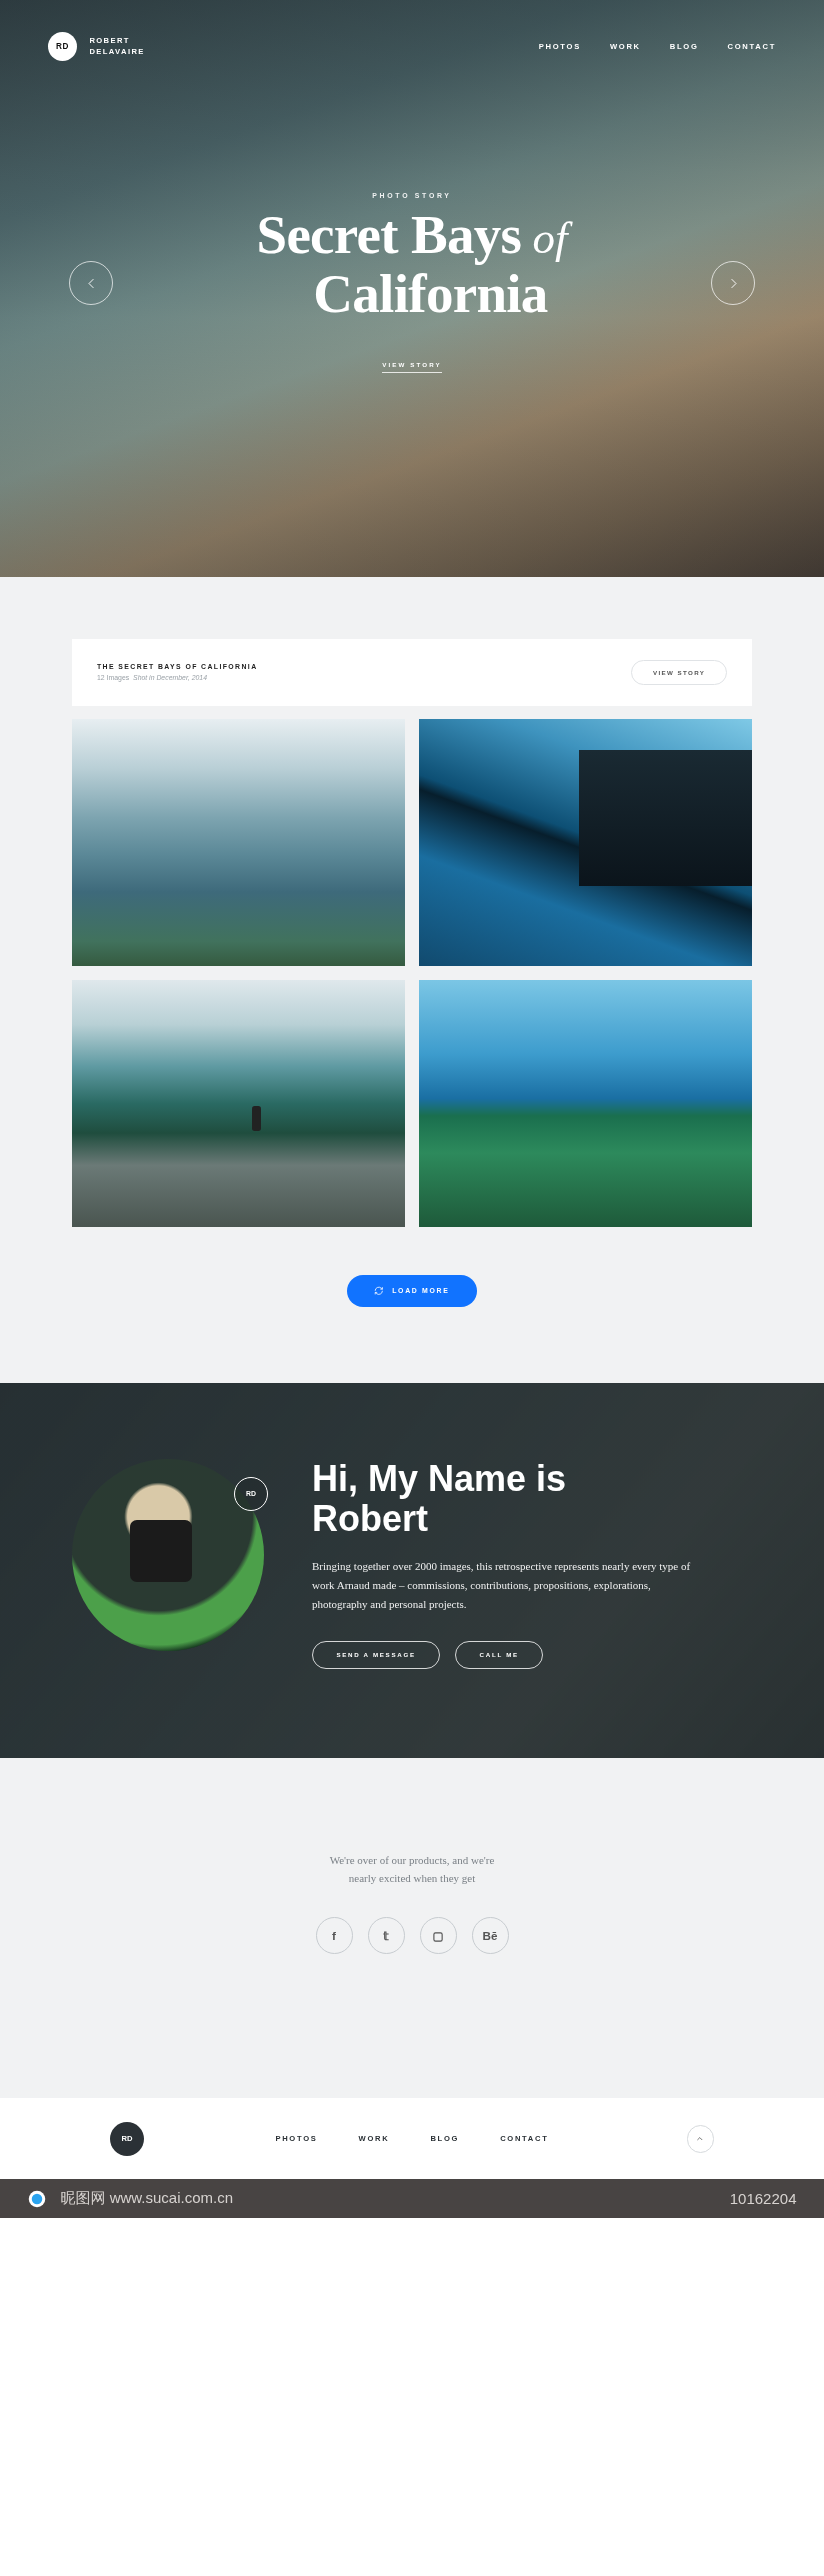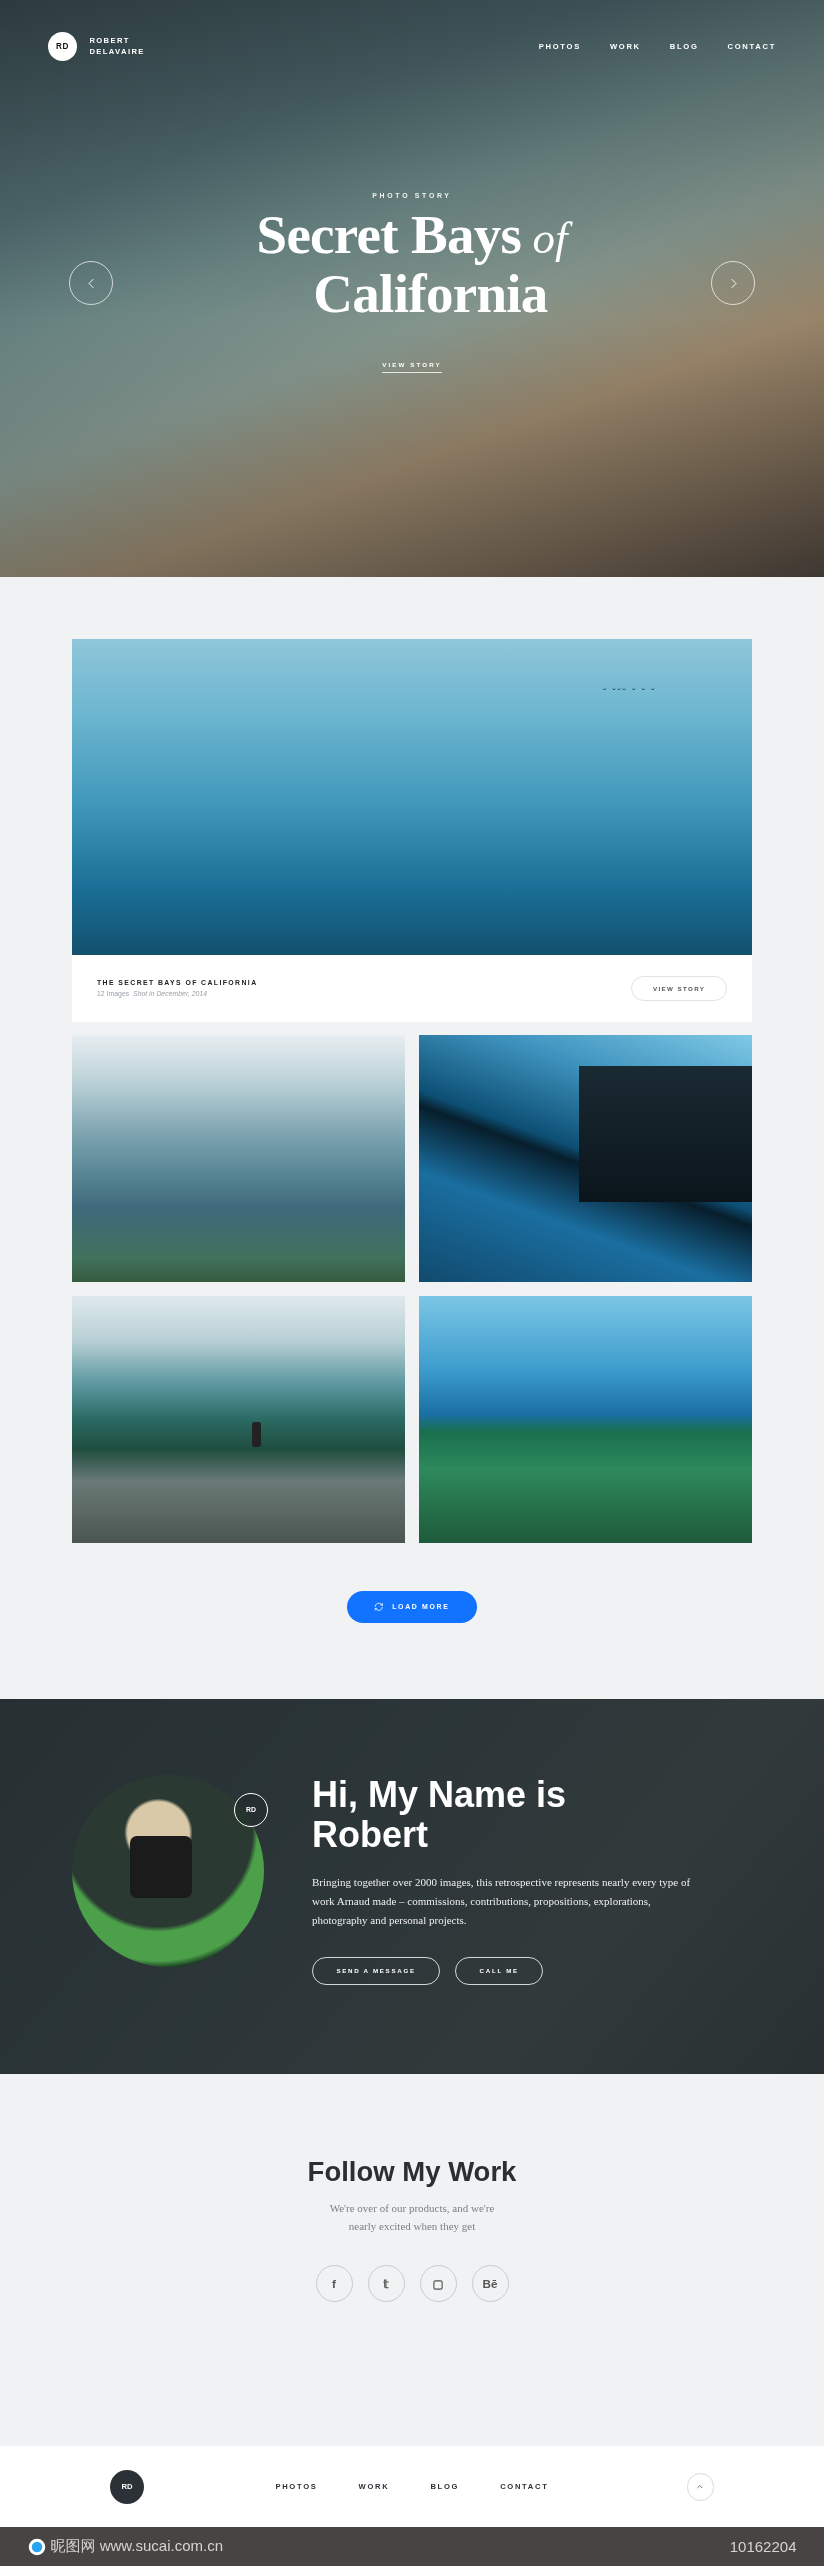--- a/index.html
+++ b/index.html
@@ -74,21 +74,21 @@
   .social-btn { width:37px; height:37px; border-radius:50%; border:0.7px solid #c7ccd0; display:flex; align-items:center; justify-content:center; color:#555; font-weight:700; font-size:11.7px; cursor:pointer; background:#f1f2f3; }
 
   
   .footnav { background:#fff; display:flex; align-items:center; justify-content:center; gap:41px; padding:36px 0; position:relative; }
   .footnav .foot-logo { position:absolute; left:110px; width:34px; height:34px; border-radius:50%; background:#2b3136; color:#fff; display:flex; align-items:center; justify-content:center; font-weight:800; font-size:7.6px; }
   .footnav .nav-link { color:#2b3136; }
   .to-top { position:absolute; right:110px; width:27.5px; height:27.5px; border:0.7px solid #d6dadd; border-radius:50%; display:flex; align-items:center; justify-content:center; cursor:pointer; }
 
   
   .sourcebar { background:#484443; color:#d7d3d0; font-size:15px; display:flex; align-items:center; justify-content:space-between; padding:9.6px 27.5px; }
-  .sourcebar .src-left{display:flex;gap:5px;align-items:center;}
+  .sourcebar .src-left{display:flex;gap:15px;align-items:center;}
   .sourcebar .favicon{width:18px;height:18px;}
 </style>
 </head>
 <body>
 
 <header class="hero">
   <nav class="hero-nav">
     <div class="logo-wrap">
       <div class="logo-badge">RD</div>
       <div class="logo-text">
@@ -120,23 +120,20 @@
     <div class="hero-title">
       <span class="hero-line1">Secret Bays</span><span class="hero-of"> of</span>
       <span class="hero-line2">California</span>
     </div>
     <span class="view-story-hero">VIEW STORY</span>
   </div>
 </header>
 
 <section class="gallery-section">
   <div class="container">
-    <div class="feature-img">
-      <div class="birds">ˇ ˇˇˇ ˇ ˇ ˇ</div>
-    </div>
     <div class="feature-meta">
       <div class="feature-meta-left">
         <div class="t1">THE SECRET BAYS OF CALIFORNIA</div>
         <div class="t2">
           <span>12 Images</span>
           &nbsp;<i>Shot in December, 2014</i>
         </div>
       </div>
       <div class="view-story-pill">VIEW STORY</div>
     </div>
@@ -175,21 +172,20 @@
       <p>Bringing together over 2000 images, this retrospective represents nearly every type of work Arnaud made – commissions, contributions, propositions, explorations, photography and personal projects.</p>
       <div class="about-btns">
         <button class="ghost-btn">SEND A MESSAGE</button>
         <button class="ghost-btn">CALL ME</button>
       </div>
     </div>
   </div>
 </section>
 
 <section class="follow">
-  <h3>Follow My Work</h3>
   <p>
     <span>We're over of our products, and we're</span><br>
     <span>nearly excited when they get</span>
   </p>
   <div class="social">
     <div class="social-btn">
         <span>f</span>
       </div>
     <div class="social-btn">
         <span>𝕥</span>

